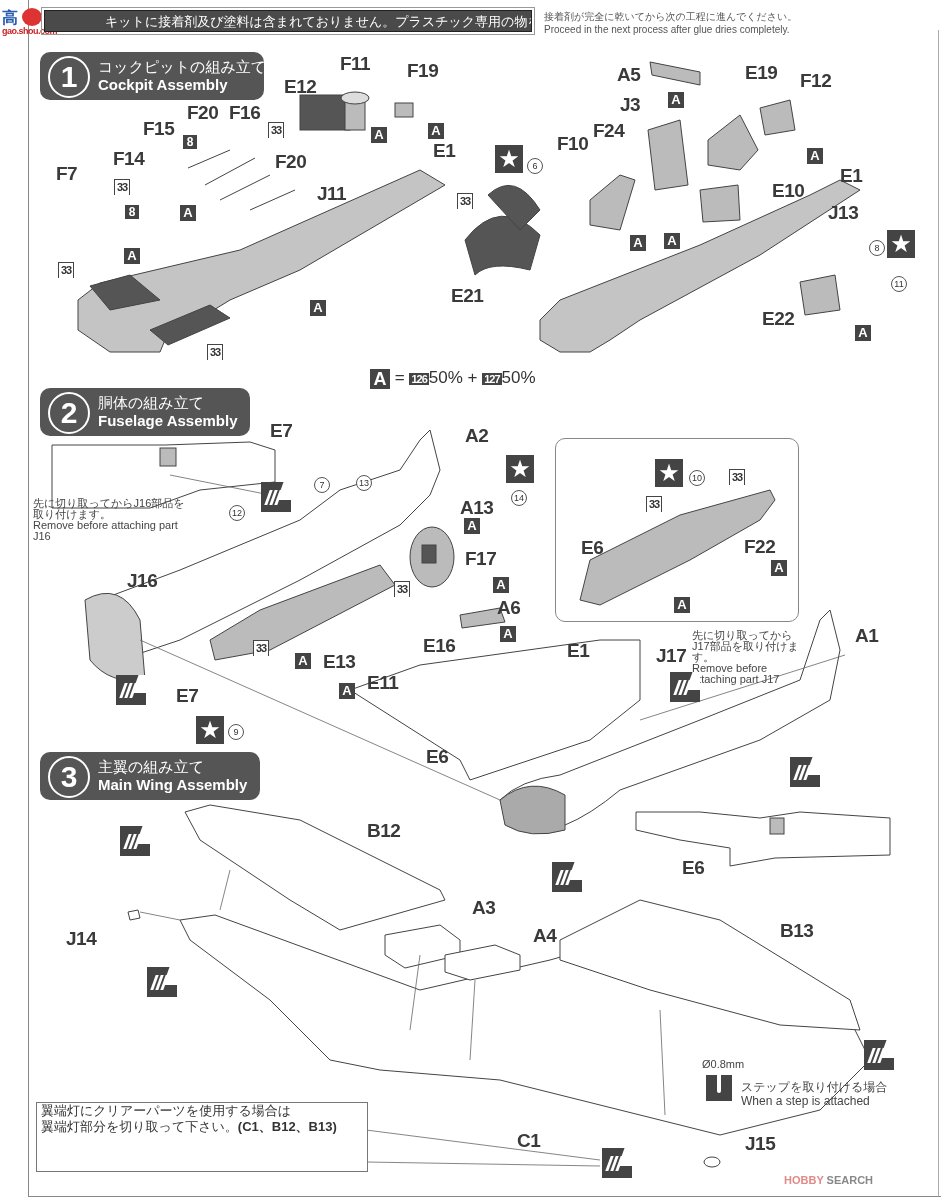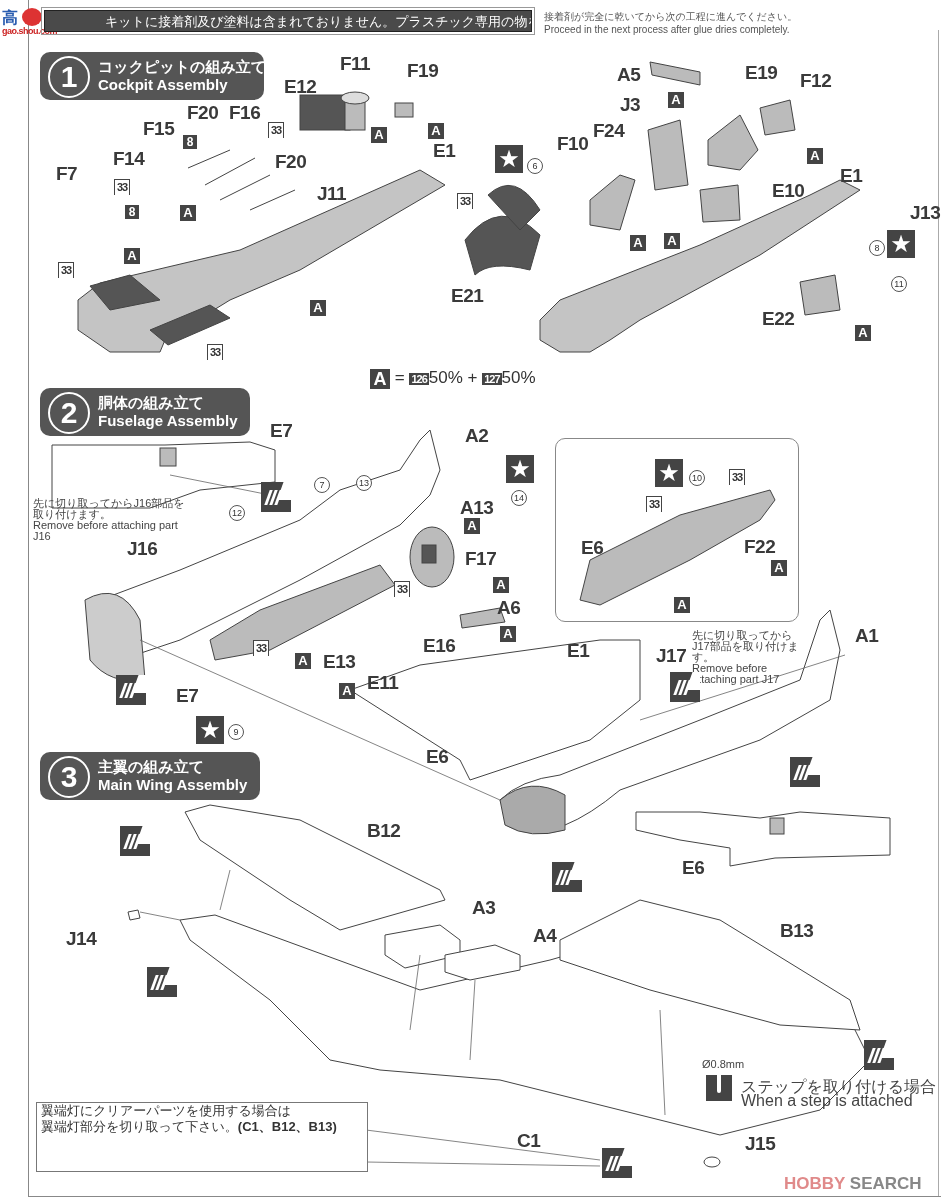--- a/index.html
+++ b/index.html
@@ -9,21 +9,21 @@
   .frame-r{position:absolute;left:938px;top:30px;width:1px;height:1166px;background:#aaa;}
   .topnote{position:absolute;left:44px;top:10px;width:488px;height:22px;background:#4a4a4a;color:#fff;font-size:13px;line-height:22px;padding-left:60px;box-sizing:border-box;border:1px solid #222;outline:1px solid #999;outline-offset:2px;white-space:nowrap;overflow:hidden;}
   .topnote2{position:absolute;left:544px;top:10px;font-size:10px;line-height:13px;color:#555;}
   .logo{position:absolute;left:0;top:8px;width:70px;height:30px;}
   .logo .t1{position:absolute;left:2px;top:0;font-size:16px;font-weight:bold;color:#2a5db0;}
   .logo .t2{position:absolute;left:44px;top:0;font-size:16px;font-weight:bold;color:#2a5db0;}
   .logo .badge{position:absolute;left:22px;top:0;width:20px;height:18px;background:#d33;border-radius:50%;}
   .logo .t3{position:absolute;left:2px;top:18px;font-size:9px;font-weight:bold;color:#c22;letter-spacing:-0.5px;}
   .step{position:absolute;height:48px;background:#555;border-radius:10px;color:#fff;}
   .step .num{position:absolute;left:8px;top:4px;width:38px;height:38px;border:2px solid #fff;border-radius:50%;font-size:30px;font-weight:bold;text-align:center;line-height:38px;}
-  .step .jp{position:absolute;left:58px;top:6px;font-size:15px;font-weight:bold;white-space:nowrap;text-align:center;}
+  .step .jp{position:absolute;left:58px;top:6px;font-size:15px;font-weight:normal;white-space:nowrap;text-align:center;}
   .step .en{position:absolute;left:58px;top:24px;font-size:15px;font-weight:bold;white-space:nowrap;}
   .lbl{position:absolute;font-size:19px;font-weight:bold;color:#3a3a3a;white-space:nowrap;letter-spacing:-0.5px;}
   .boxA{position:absolute;width:16px;height:16px;background:#444;color:#fff;font-size:13px;font-weight:bold;text-align:center;line-height:16px;}
   .box33{position:absolute;width:16px;height:16px;background:#fff;border:1px solid #444;color:#333;font-size:11px;font-weight:bold;text-align:center;line-height:15px;box-sizing:border-box;letter-spacing:-1px;}
   .box33 span{display:block;background:#fff;}
   .boxN{position:absolute;width:14px;height:14px;background:#444;color:#fff;font-size:12px;font-weight:bold;text-align:center;line-height:14px;}
   .star{position:absolute;width:28px;height:28px;background:#444;color:#fff;font-size:24px;text-align:center;line-height:28px;}
   .circ{position:absolute;width:14px;height:14px;border:1px solid #555;border-radius:50%;font-size:9px;line-height:14px;text-align:center;color:#333;background:#fff;}
   .cut{position:absolute;width:30px;height:30px;background:#444;overflow:hidden;}
   .cut:after{content:"";position:absolute;right:-6px;top:-4px;width:16px;height:22px;background:#fff;transform:skewX(-20deg);}
@@ -31,21 +31,21 @@
   .small{position:absolute;font-size:11px;line-height:11px;color:#444;}
   .formula{position:absolute;left:370px;top:368px;font-size:17px;color:#333;white-space:nowrap;}
   .formula .boxA{position:relative;display:inline-block;width:20px;height:20px;font-size:18px;line-height:20px;vertical-align:middle;}
   .formula .paint{display:inline-block;background:#444;color:#fff;font-size:11px;font-weight:bold;padding:0 2px;vertical-align:middle;letter-spacing:-1px;}
   .panel{position:absolute;left:555px;top:438px;width:242px;height:182px;border:1px solid #888;border-radius:10px;}
   .notebox{position:absolute;left:36px;top:1102px;width:330px;height:68px;border:1px solid #777;background:#fff;}
   .notebox .l{font-size:13px;line-height:16px;color:#333;padding-left:4px;white-space:nowrap;}
   .notebox b{font-weight:bold;text-align:center;}
   .drill{position:absolute;left:706px;top:1075px;width:26px;height:26px;background:#444;}
   .drill:after{content:"";position:absolute;left:11px;top:0;width:4px;height:18px;background:#fff;border-radius:0 0 2px 2px;}
-  .hobby{position:absolute;left:784px;top:1174px;font-size:17px;font-weight:bold;white-space:nowrap;}
+  .hobby{position:absolute;left:784px;top:1174px;font-size:11px;font-weight:bold;white-space:nowrap;}
   svg{position:absolute;left:0;top:0;}
 </style>
 </head>
 <body>
 
 <div class="frame"></div>
 <div class="frame-r"></div>
 
 <div class="logo">
   <span class="t1">高</span>
@@ -167,21 +167,21 @@
 <div class="boxA" style="left:310px;top:300px">A</div>
 
 <div class="lbl" style="left:617px;top:64px">A5</div>
 <div class="lbl" style="left:745px;top:62px">E19</div>
 <div class="lbl" style="left:800px;top:70px">F12</div>
 <div class="lbl" style="left:620px;top:94px">J3</div>
 <div class="lbl" style="left:593px;top:120px">F24</div>
 <div class="lbl" style="left:557px;top:133px">F10</div>
 <div class="lbl" style="left:772px;top:180px">E10</div>
 <div class="lbl" style="left:840px;top:165px">E1</div>
-<div class="lbl" style="left:910px;top:202px">J13</div>
+<div class="lbl" style="left:828px;top:202px">J13</div>
 <div class="lbl" style="left:451px;top:285px">E21</div>
 <div class="lbl" style="left:762px;top:308px">E22</div>
 
 <div class="boxA" style="left:668px;top:92px">A</div>
 <div class="boxA" style="left:807px;top:148px">A</div>
 <div class="boxA" style="left:630px;top:235px">A</div>
 <div class="boxA" style="left:664px;top:233px">A</div>
 <div class="boxA" style="left:855px;top:325px">A</div>
 <div class="box33" style="left:457px;top:193px">
     <span>33</span>
@@ -203,21 +203,21 @@
 <div class="step" style="left:40px;top:388px;width:210px;">
   <div class="num">2</div>
   <div class="jp">胴体の組み立て</div>
   <div class="en">Fuselage Assembly</div>
 </div>
 <div class="lbl" style="left:270px;top:420px">E7</div>
 <div class="lbl" style="left:465px;top:425px">A2</div>
 <div class="lbl" style="left:460px;top:497px">A13</div>
 <div class="lbl" style="left:465px;top:548px">F17</div>
 <div class="lbl" style="left:497px;top:597px">A6</div>
-<div class="lbl" style="left:127px;top:538px">J16</div>
+<div class="lbl" style="left:127px;top:570px">J16</div>
 <div class="lbl" style="left:323px;top:651px">E13</div>
 <div class="lbl" style="left:423px;top:635px">E16</div>
 <div class="lbl" style="left:367px;top:672px">E11</div>
 <div class="lbl" style="left:176px;top:685px">E7</div>
 <div class="lbl" style="left:567px;top:640px">E1</div>
 <div class="lbl" style="left:426px;top:746px">E6</div>
 <div class="lbl" style="left:656px;top:645px">J17</div>
 <div class="lbl" style="left:855px;top:625px">A1</div>
 <div class="lbl" style="left:682px;top:857px">E6</div>
 
@@ -302,21 +302,21 @@
   </div>
 <div class="cut" style="left:864px;top:1040px">
     <i></i>
   </div>
 <div class="cut" style="left:602px;top:1148px">
     <i></i>
   </div>
 
 <div class="small" style="left:702px;top:1059px">Ø0.8mm</div>
 <div class="drill"></div>
-<div class="abs" style="left:741px;top:1080px;font-size:16px;line-height:14px;color:#444">
+<div class="abs" style="left:741px;top:1080px;font-size:12px;line-height:14px;color:#444">
   <div>ステップを取り付ける場合</div>
   <div>When a step is attached</div>
 </div>
 
 <div class="notebox">
   <div class="l">翼端灯にクリアーパーツを使用する場合は</div>
   <div class="l"><span>翼端灯部分を切り取って下さい。</span><b>(C1、B12、B13)</b></div>
 </div>
 
 <div class="hobby">

